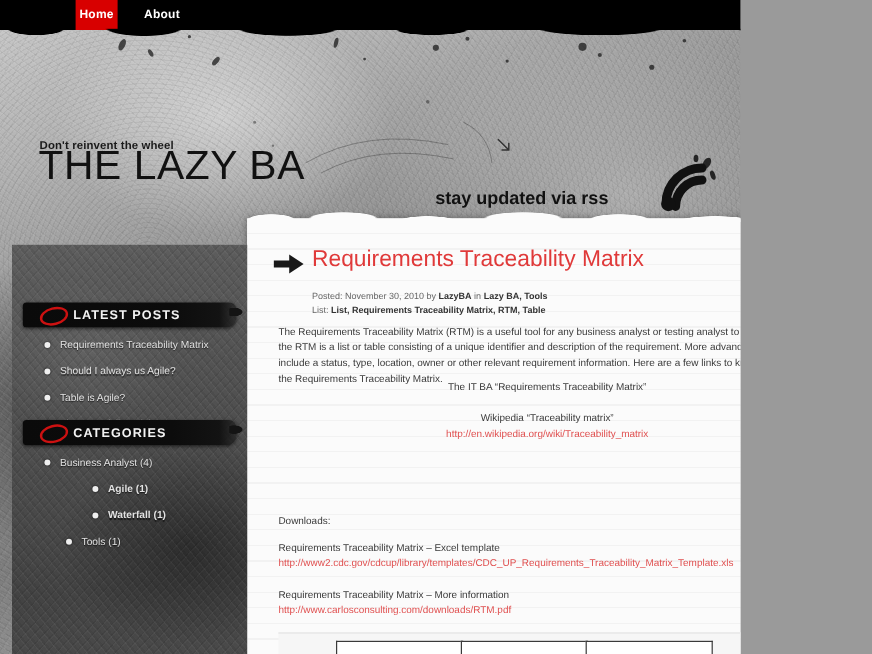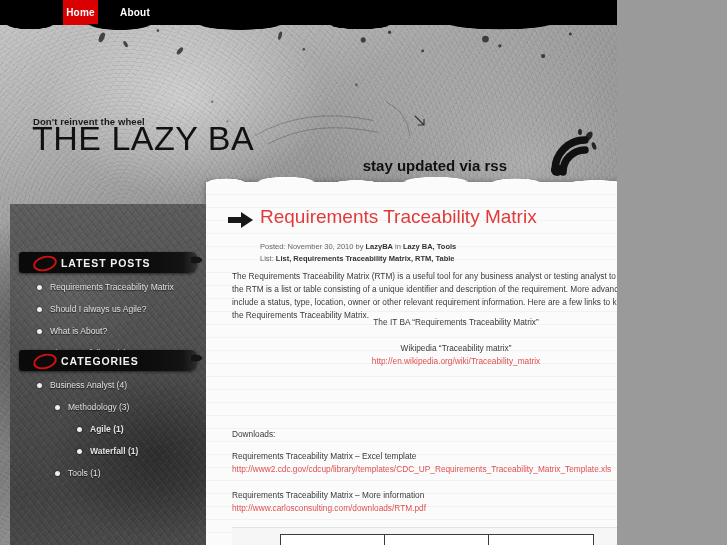--- a/index.html
+++ b/index.html
@@ -243,34 +243,33 @@
     <div class="widget-head" style="top:48px;">
       <span class="wh-icon">
           <span class="ring"></span>
         </span>
       <span class="wh-label">LATEST POSTS</span>
     </div>
 
     <ul class="widget-list" style="left:24px;top:78px;width:170px;">
       <li><span class="bullet"></span><span>Requirements Traceability Matrix</span></li>
       <li><span class="bullet"></span><span>Should I always us Agile?</span></li>
-      <li><span class="bullet"></span><span>What is About?</span></li>
+      <li><span class="bullet"></span><span>Table is Agile?</span></li>
       <li><span class="bullet"></span><span>The Waterfall Model</span></li>
     </ul>
 
     <div class="widget-head" style="top:146px;">
       <span class="wh-icon">
           <span class="ring"></span>
         </span>
       <span class="wh-label">CATEGORIES</span>
     </div>
 
     <ul class="widget-list" style="left:24px;top:176px;width:170px;">
       <li><span class="bullet"></span><span>Business Analyst (4)</span></li>
-      <li class="lvl1"><span class="bullet"></span><span>Methodology (3)</span></li>
       <li class="lvl2"><span class="bullet"></span><span>Agile (1)</span></li>
       <li class="lvl2"><span class="bullet"></span><span>Waterfall (1)</span></li>
       <li class="lvl1"><span class="bullet"></span><span>Tools (1)</span></li>
     </ul>
   </div>
 
   <div id="content">
 
     <svg id="post-arrow" viewBox="0 0 26 18">
       <path d="M0 6 L13 6 L13 1 L25 9 L13 17 L13 12 L0 12 Z" fill="#181818"></path>

